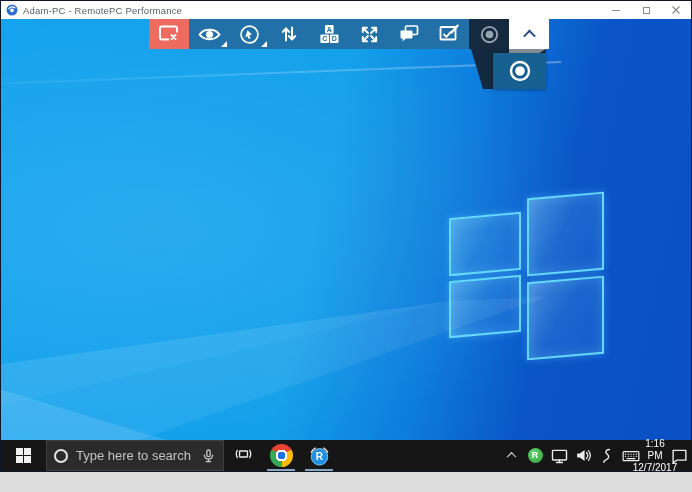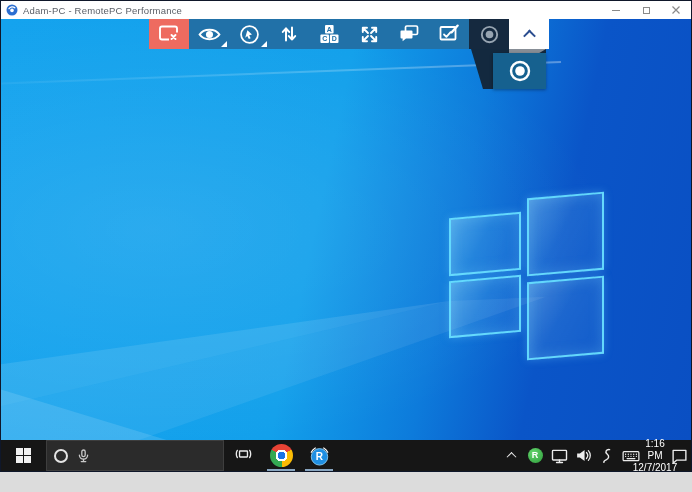--- a/index.html
+++ b/index.html
@@ -230,20 +230,21 @@
       <span class="start-grid">
           <span></span>
           <span></span>
           <span></span>
           <span></span>
         </span>
     </div>
 
     <div class="searchbox">
       <span class="cortana-ring"></span>
+      <span class="search-text">Type here to search</span>
       <svg width="15" height="16" viewBox="0 0 16 16" fill="none" stroke="#c9c9c9" stroke-width="1.4" stroke-linecap="round">
         <rect x="6.2" y="1.6" width="3.6" height="7" rx="1.8"></rect>
         <path d="M3.6 7 a4.4 4.4 0 0 0 8.8 0"></path>
         <path d="M8 11.6 v2 M5.6 13.9 h4.8"></path>
       </svg>
     </div>
 
     <div class="tb-item appbtn">
       <svg width="19" height="19" viewBox="0 0 24 24" fill="none" stroke="#ececec" stroke-width="1.7" stroke-linecap="round">
         <path d="M4.2 5.5 c-1.7 2.2 -1.7 6.8 0 9"></path>

